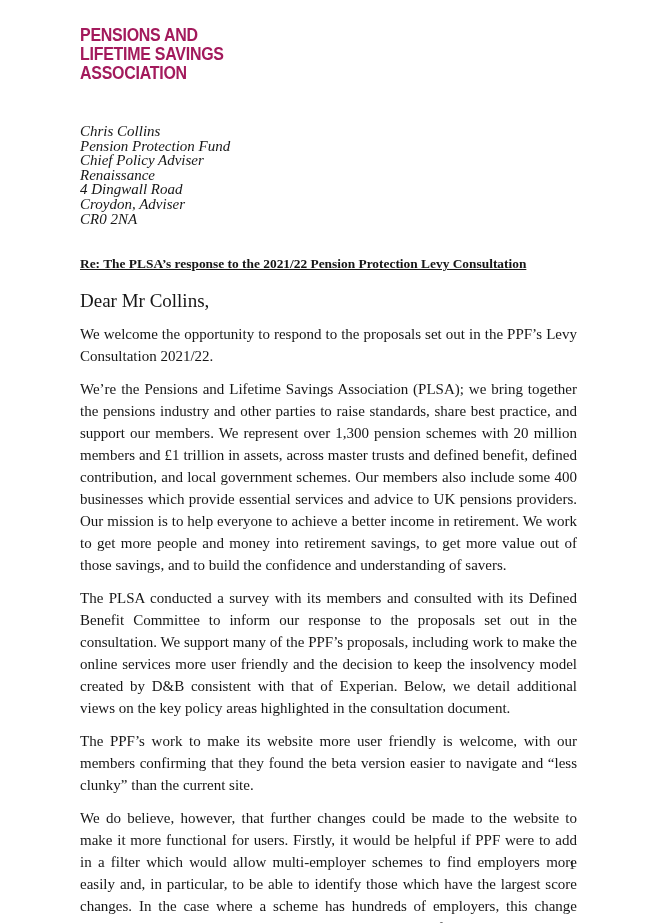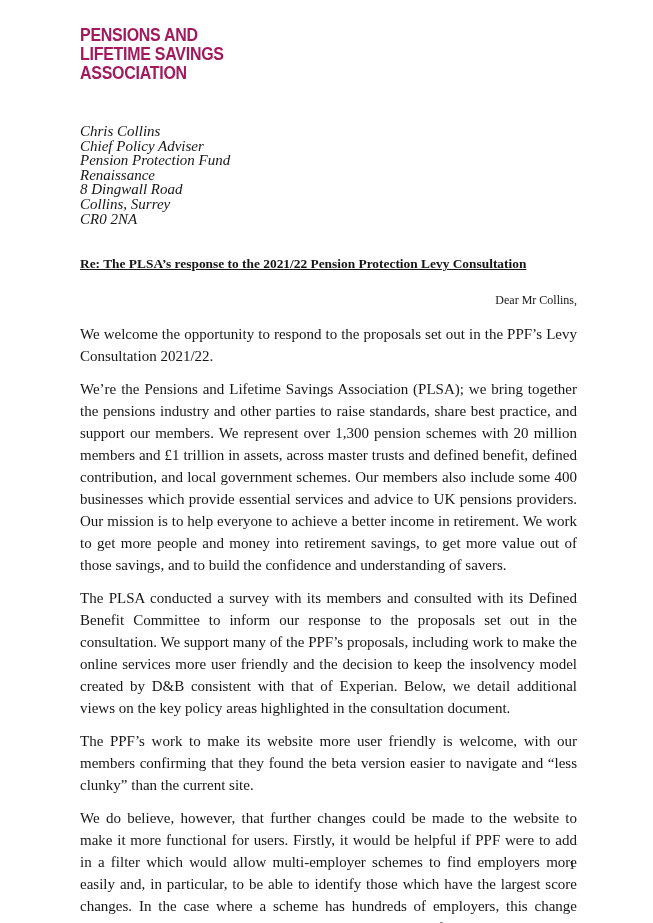--- a/index.html
+++ b/index.html
@@ -32,24 +32,23 @@
   }
   .subject {
     font-weight: 700;
     font-size: 13.4px;
     line-height: 19px;
     margin: 28px 0 18px 0;
     font-variant-numeric: oldstyle-nums;
     text-decoration: underline;
   }
   .salutation {
-    font-size: 12px;
+    font-size: 19px;
     line-height: 19px;
     margin: 0 0 13px 0;
-    text-align: right;
   }
   .body-para {
     font-size: 15px;
     line-height: 22px;
     text-align: justify;
     margin: 0 0 11px 0;
     font-variant-numeric: oldstyle-nums;
   }
   .body-para.continued {
     text-align-last: justify;
@@ -75,25 +74,25 @@
 <div class="page">
 
   <div class="logo" style="color: rgb(163, 26, 92);">
     <div>PENSIONS AND</div>
     <div>LIFETIME SAVINGS</div>
     <div>ASSOCIATION</div>
   </div>
 
   <div class="address">
     <div>Chris Collins</div>
+    <div>Pension Protection Fund</div>
     <div>Chief Policy Adviser</div>
-    <div>Pension Protection Fund</div>
     <div>Renaissance</div>
-    <div>8 Dingwall Road</div>
-    <div>Collins, Surrey</div>
+    <div>4 Dingwall Road</div>
+    <div>Croydon, Adviser</div>
     <div>CR0 2NA</div>
   </div>
 
   <p class="subject">Re: The PLSA’s response to the 2021/22 Pension Protection Levy Consultation</p>
 
   <p class="salutation">Dear Mr Collins,</p>
 
   <p class="body-para">We welcome the opportunity to respond to the proposals set out in the PPF’s Levy Consultation 2021/22.</p>
 
   <p class="body-para">We’re the Pensions and Lifetime Savings Association (PLSA); we bring together the pensions industry and other parties to raise standards, share best practice, and support our members. We represent over 1,300 pension schemes with 20 million members and £1 trillion in assets, across master trusts and defined benefit, defined contribution, and local government schemes. Our members also include some 400 businesses which provide essential services and advice to UK pensions providers. Our mission is to help everyone to achieve a better income in retirement. We work to get more people and money into retirement savings, to get more value out of those savings, and to build the confidence and understanding of savers.</p>

